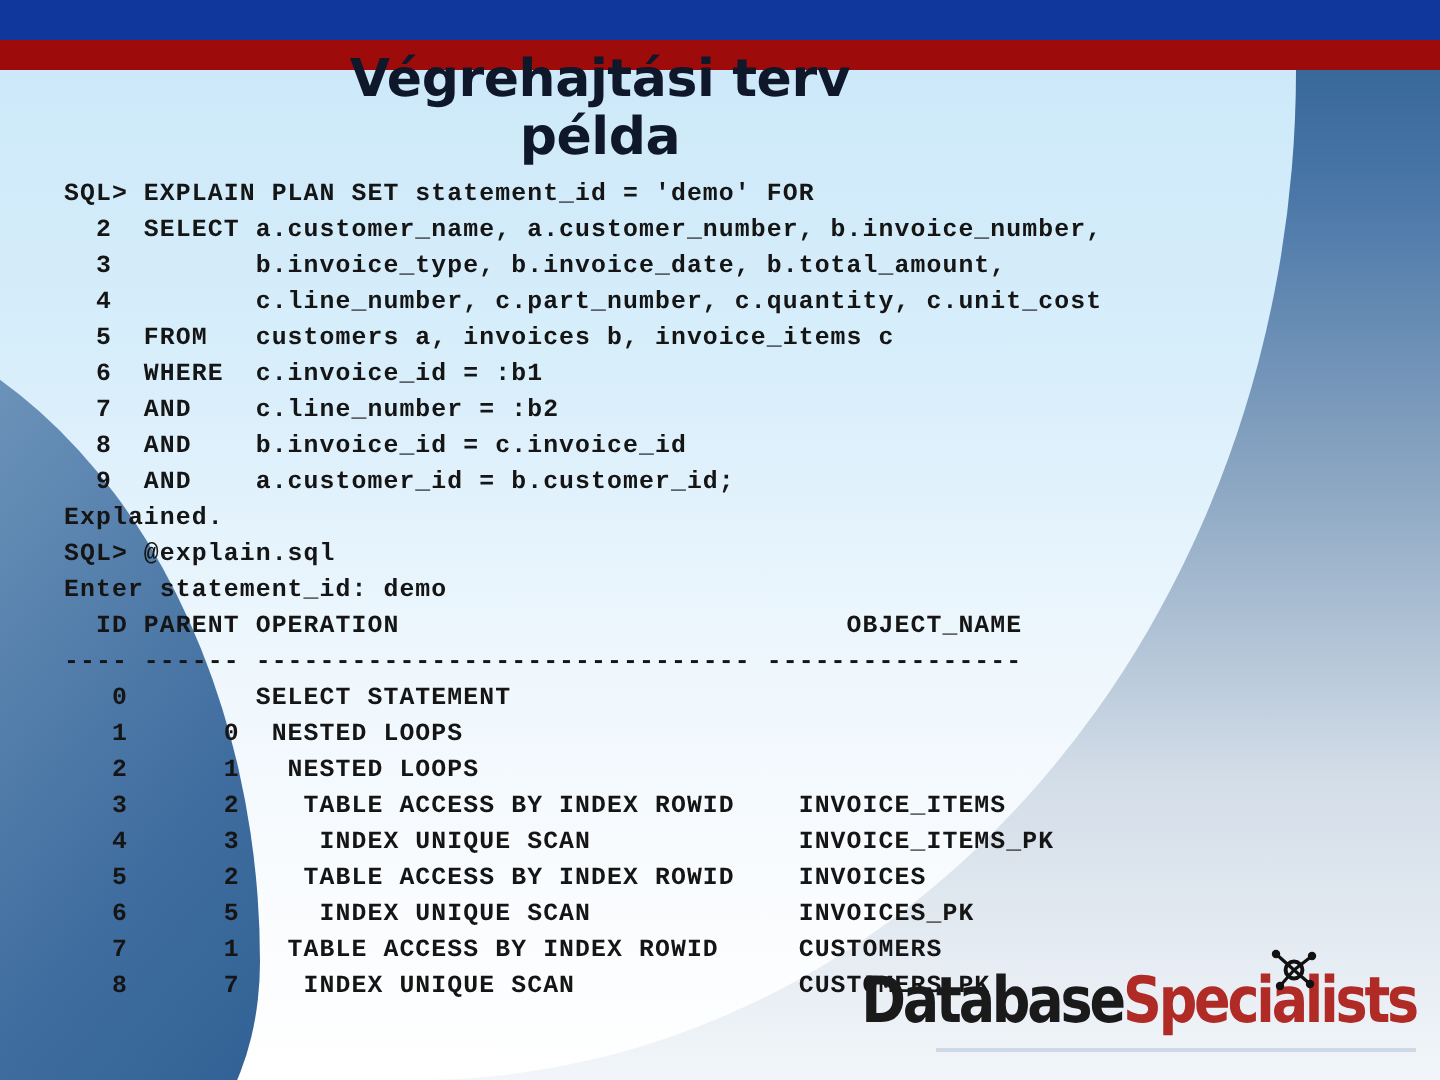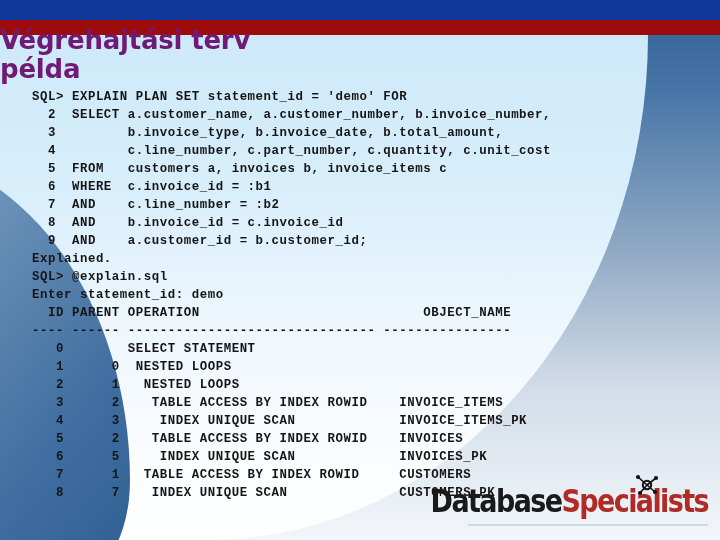--- a/index.html
+++ b/index.html
@@ -63,21 +63,22 @@
     left: 0; top: 20px;
     width: 720px; height: 15px;
     background: #9e0b0b;
   }
 
   
   .title {
     position: absolute;
     left: 0; top: 26px;
     width: 600px;
-    color: #701a75;
+    text-align: center;
+    color: #0f172a;
     font-family: "DejaVu Sans", sans-serif;
     font-weight: bold;
     font-size: 26px;
     line-height: 29px;
     letter-spacing: -0.2px;
     z-index: 4;
     white-space: pre-line;
   }
 
   

